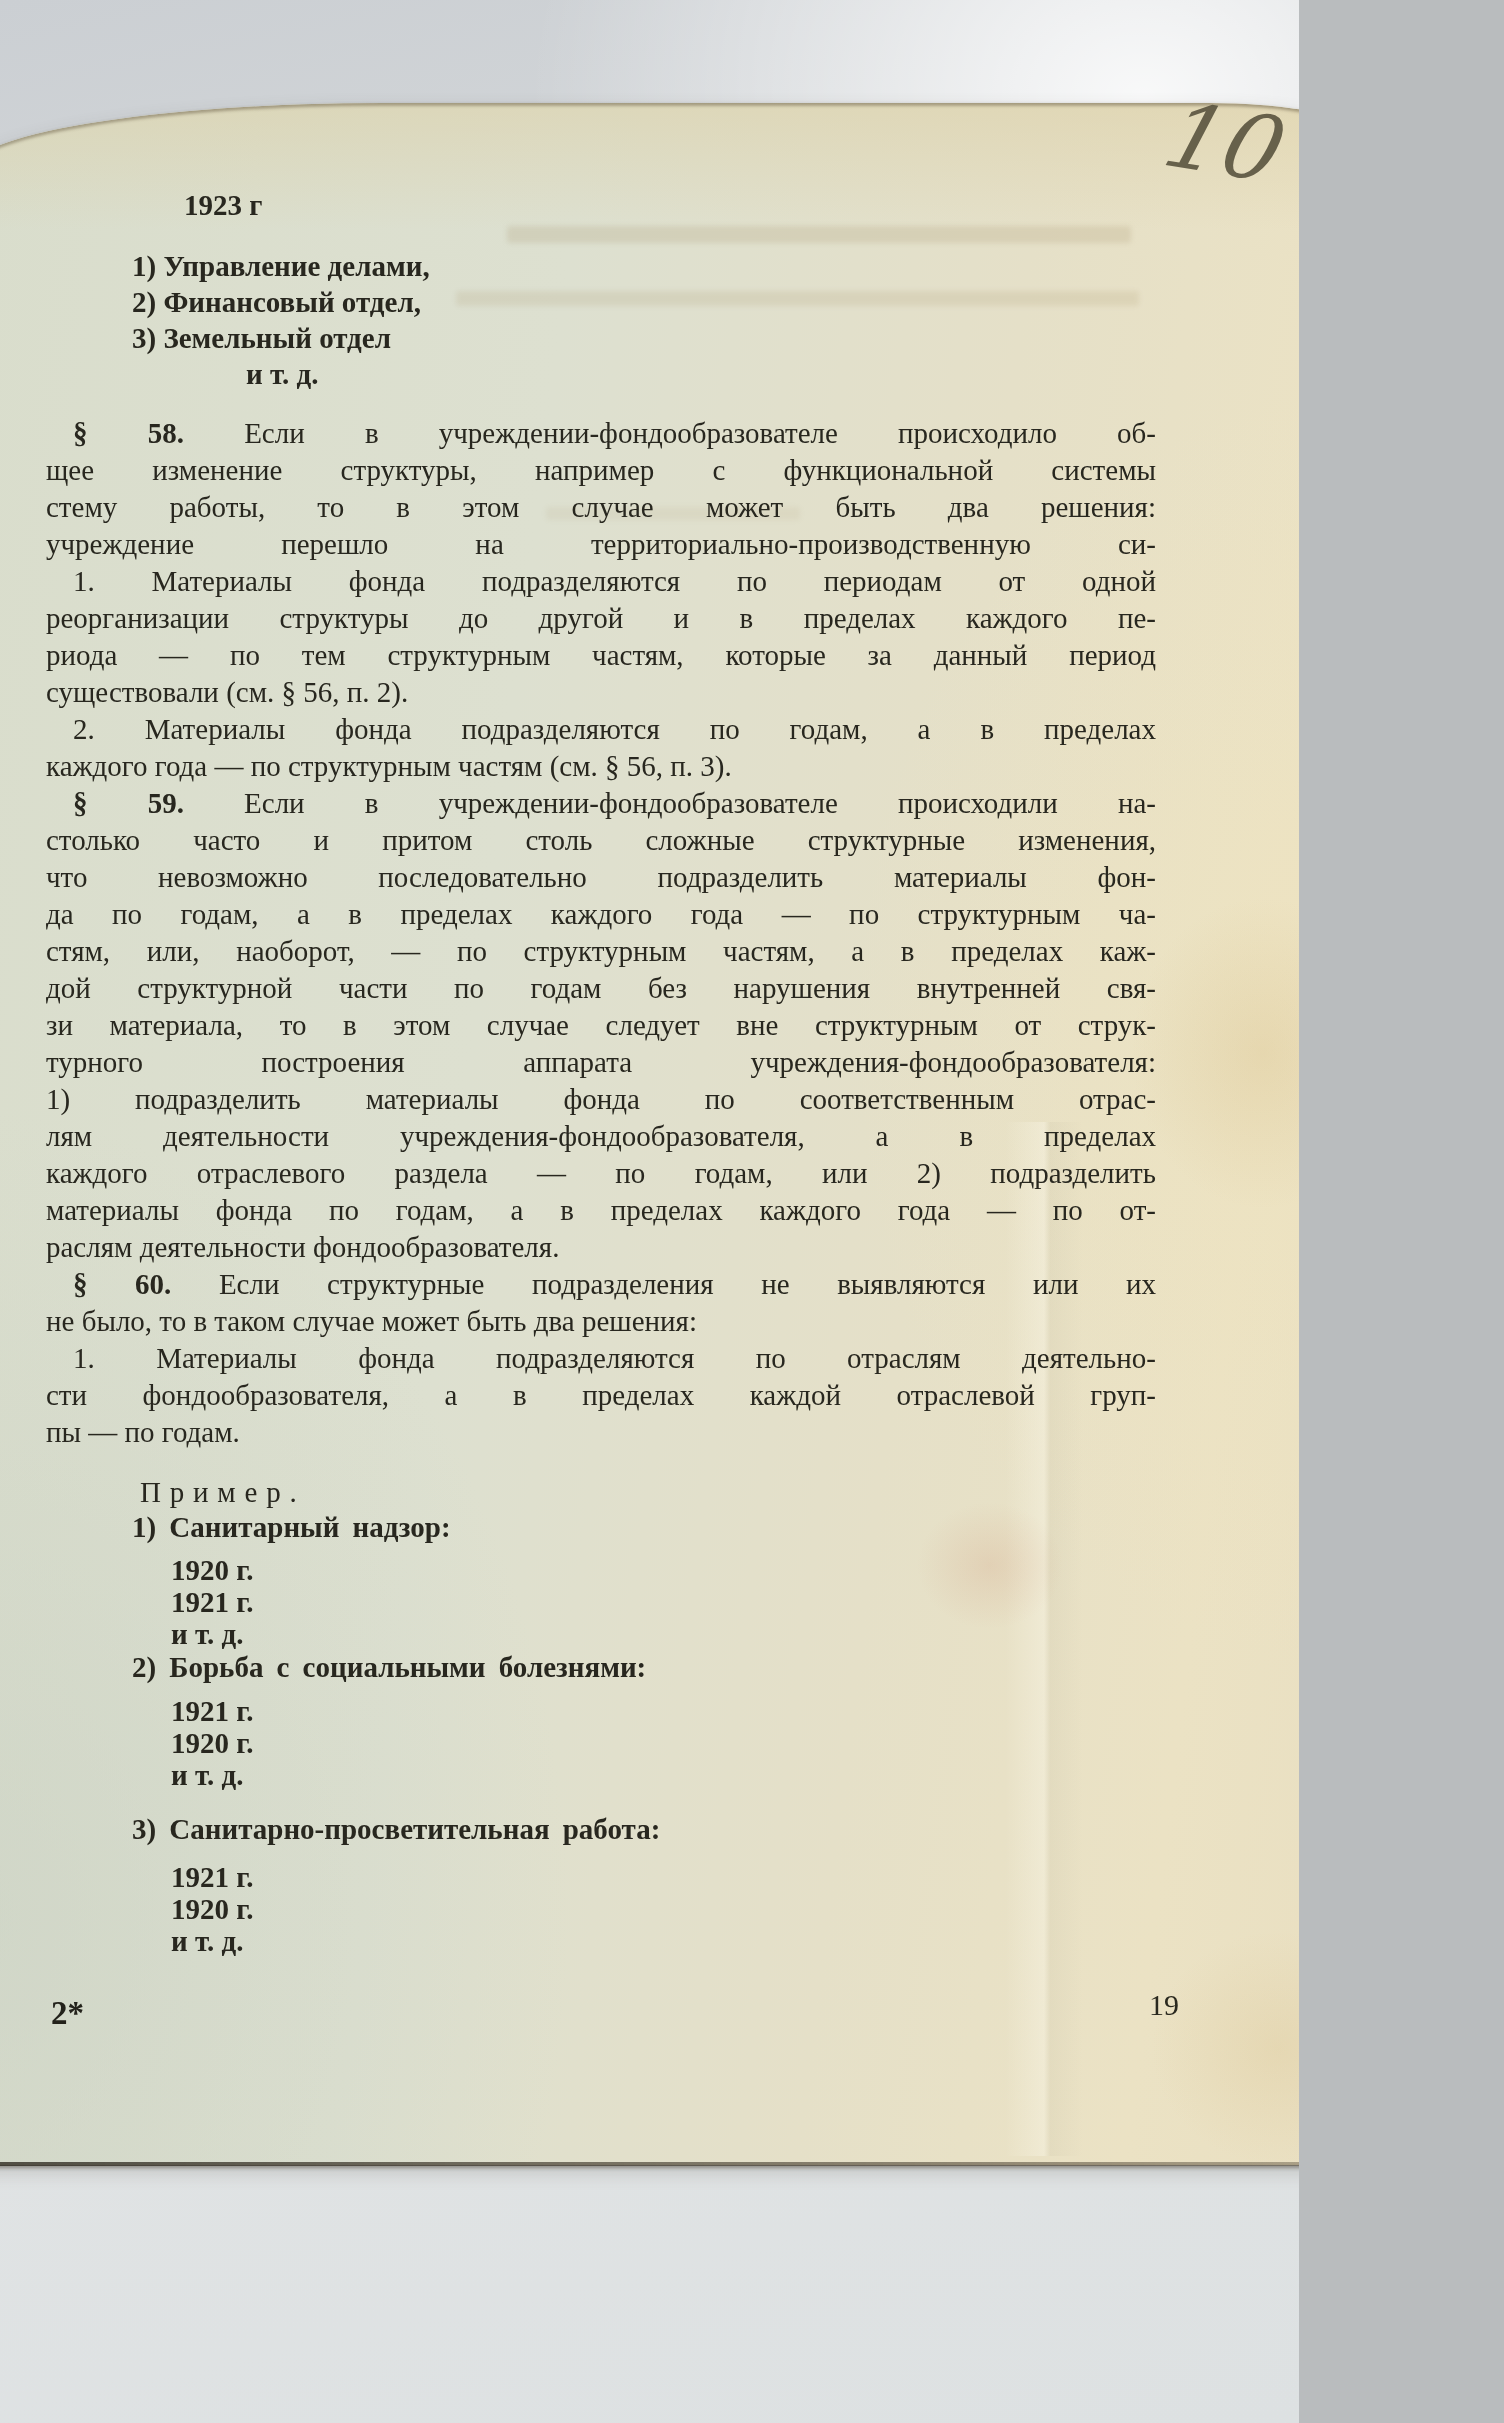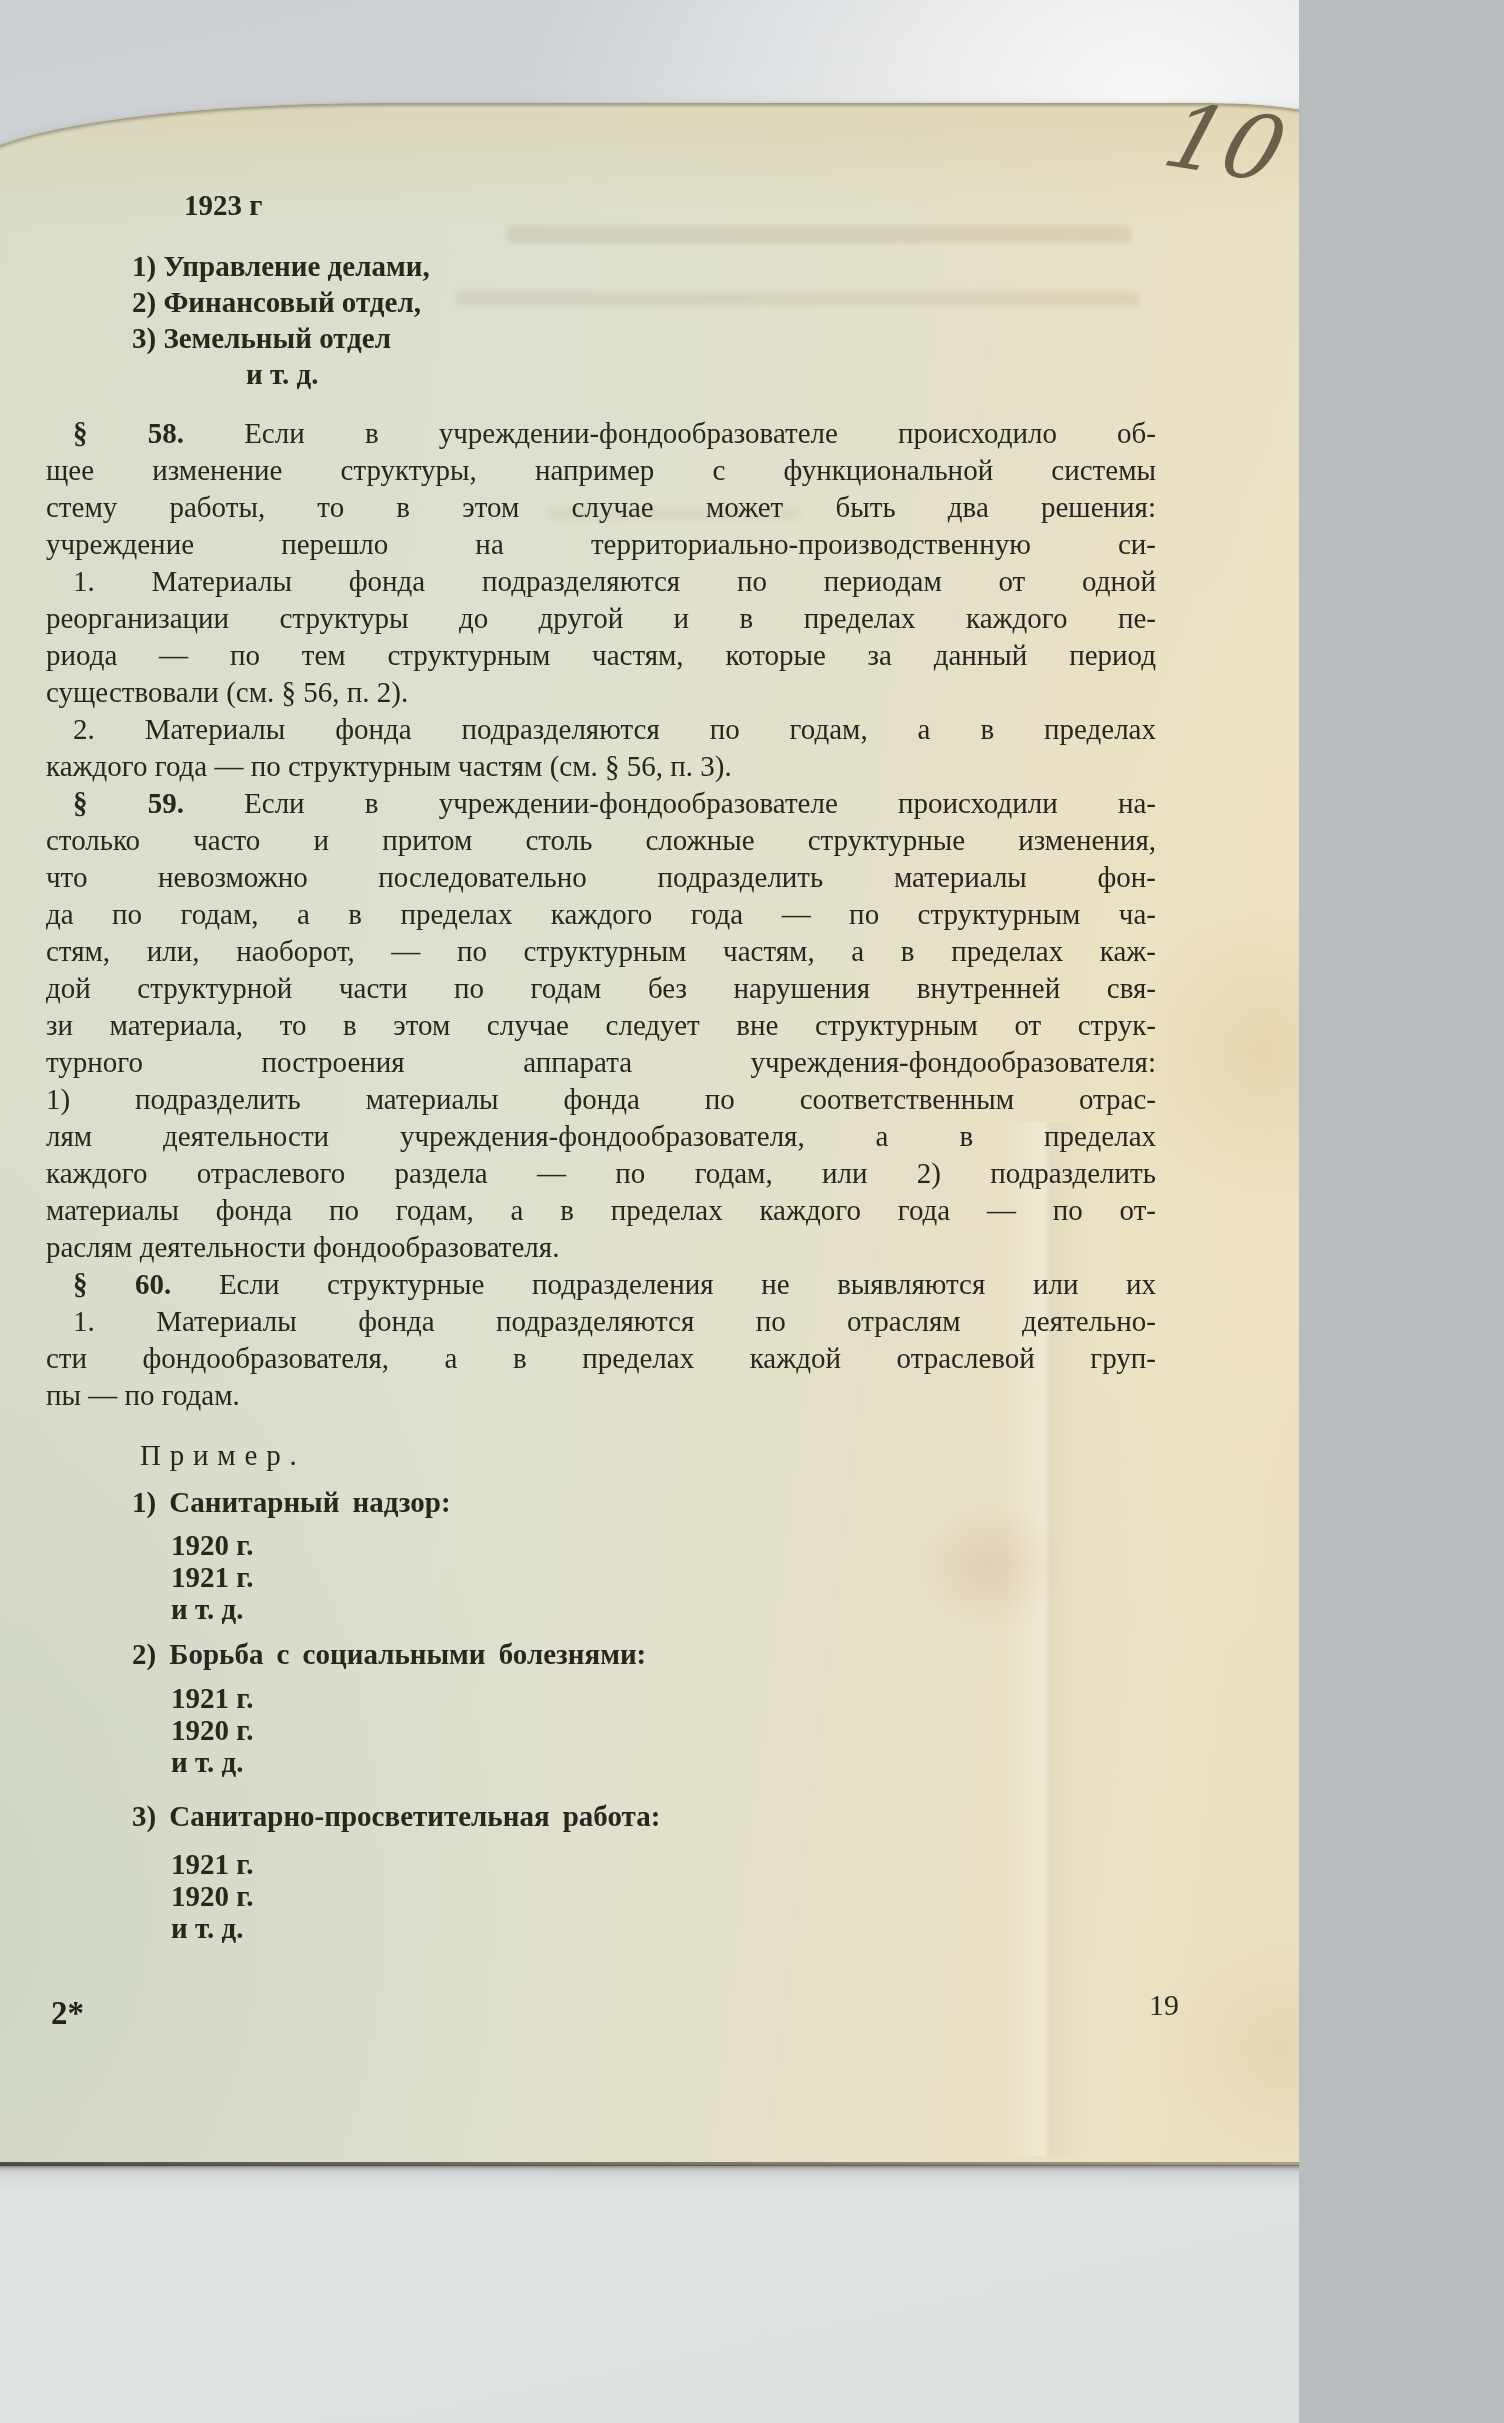--- a/index.html
+++ b/index.html
@@ -68,21 +68,21 @@
   .prevx .etc{margin-left:200px;}
 
   .bodytext{margin-top:23.4px;line-height:37px;}
   .jline{text-align:justify;text-align-last:justify;}
   .jlast{text-align:justify;text-align-last:left;}
   .ind{text-indent:27px;}
   .smark{font-weight:bold;}
 
   .example{margin-top:23.4px;}
   .ex-head{margin-left:94px;letter-spacing:8.8px;line-height:35px;}
-  .ex-title{margin-left:86px;margin-top:13px;font-weight:bold;line-height:33px;word-spacing:5.9px;}
+  .ex-title{margin-left:86px;margin-top:1px;font-weight:bold;line-height:33px;word-spacing:5.9px;}
   .ex-title.gap{margin-top:21.5px;}
   .ex-years{margin-left:125px;margin-top:10.7px;font-weight:bold;line-height:32px;}
   .ex-years.gap{margin-top:15.6px;}
 
   .footer-left{position:absolute;left:51px;top:1995px;font-size:33px;font-weight:bold;color:#23221b;}
   .footer-right{position:absolute;left:1149px;top:1988px;font-size:30px;color:#2a291f;}
 
   .handwritten{
     position:absolute;left:1168px;top:90px;
     font-size:90px;font-style:italic;font-weight:400;
@@ -153,20 +153,21 @@
         <div class="jline">турного построения аппарата учреждения-фондообразователя:</div>
         <div class="jline">1) подразделить материалы фонда по соответственным отрас-</div>
         <div class="jline">лям деятельности учреждения-фондообразователя, а в пределах</div>
         <div class="jline">каждого отраслевого раздела — по годам, или 2) подразделить</div>
         <div class="jline">материалы фонда по годам, а в пределах каждого года — по от-</div>
         <div class="jlast">раслям деятельности фондообразователя.</div>
       </div>
 
       <div>
         <div class="jline ind"><span class="smark">§ 60.</span> <span>Если структурные подразделения не выявляются или их</span></div>
+        <div class="jlast">не было, то в таком случае может быть два решения:</div>
       </div>
 
       <div>
         <div class="jline ind">1. Материалы фонда подразделяются по отраслям деятельно-</div>
         <div class="jline">сти фондообразователя, а в пределах каждой отраслевой груп-</div>
         <div class="jlast">пы — по годам.</div>
       </div>
 
     </div>
 

